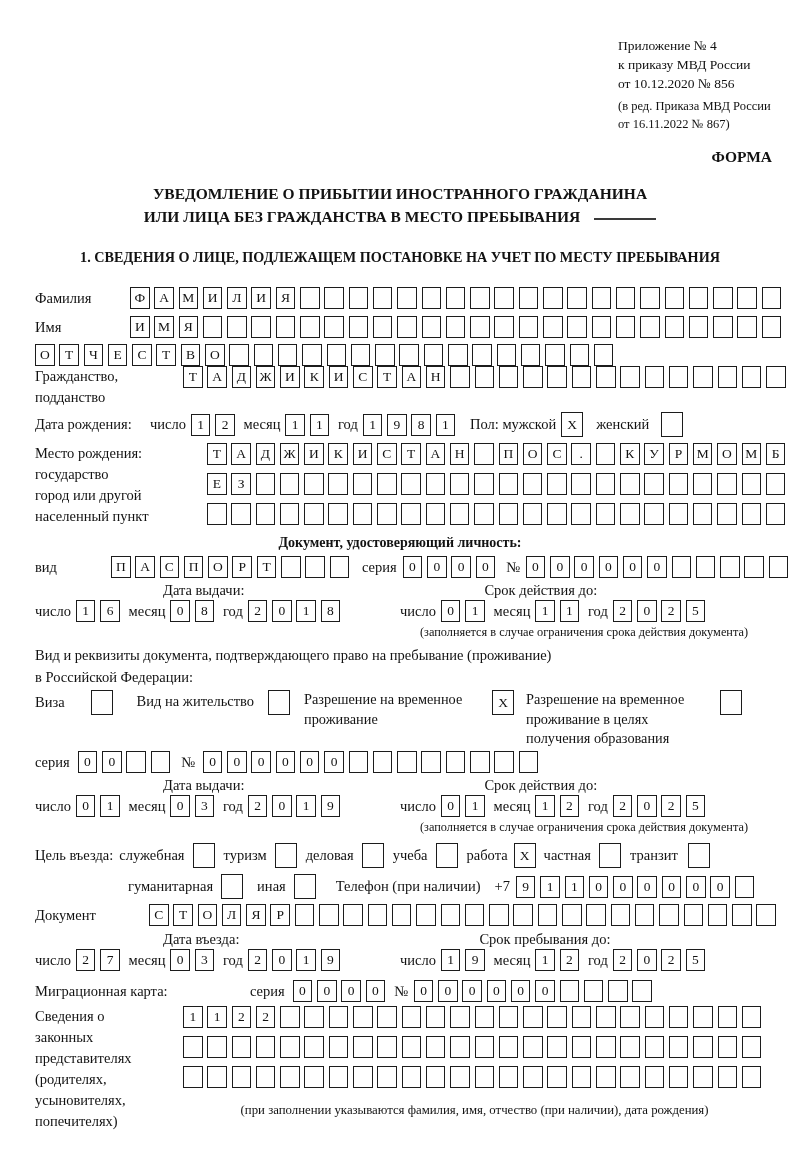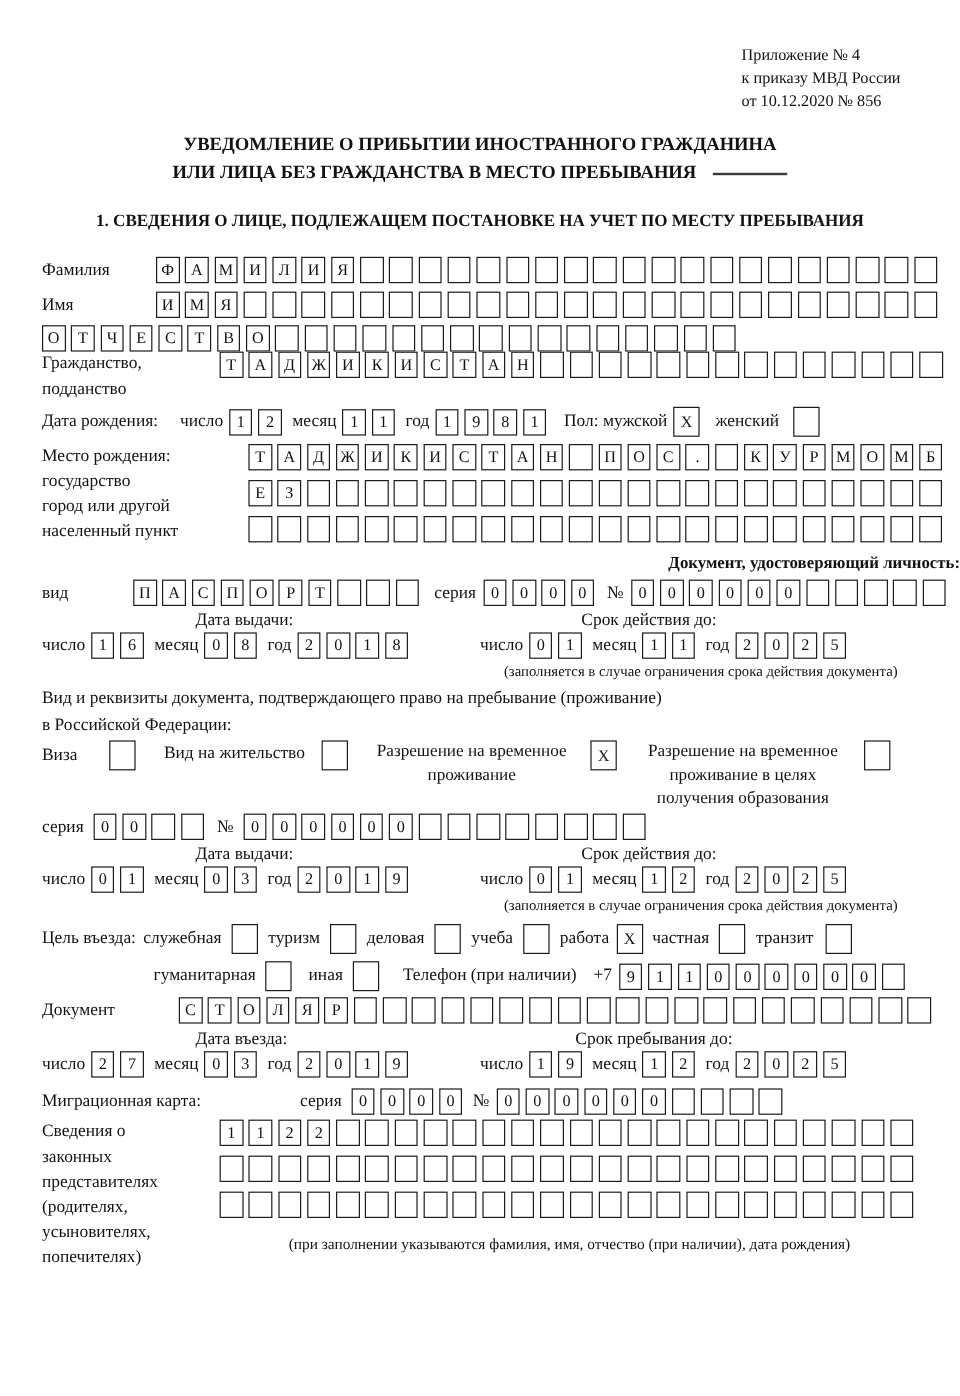--- a/index.html
+++ b/index.html
@@ -10,21 +10,21 @@
   .edition{margin:5px 0 0 618px;font-size:12.5px;line-height:1.4;}
   .forma{margin-top:15px;padding-right:28px;text-align:right;font-weight:bold;font-size:15.5px;}
   .title{margin-top:17px;text-align:center;font-weight:bold;font-size:15.5px;line-height:1.45;}
   .blank-line{display:inline-block;width:62px;border-bottom:2.4px solid #3a3a3a;margin-left:14px;transform:translateY(-2px);}
   .sec1{margin-top:21px;text-align:center;font-weight:bold;font-size:14.2px;}
 
   .row{display:flex;align-items:center;padding-left:35px;flex-wrap:nowrap;}
   .row.top{align-items:flex-start;}
   .lbl{font-size:14.5px;flex:none;}
   .stack{font-size:14.5px;line-height:1.45;flex:none;}
-  .stack.ctr{text-align:center;line-height:1.35;font-size:14.3px;}
+  .stack.ctr{line-height:1.35;font-size:14.3px;}
 
   .cells{display:flex;flex:none;}
   .cell{display:inline-flex;align-items:center;justify-content:center;flex:none;
         width:19.5px;height:22px;border:1.8px solid #1c1c1c;box-sizing:border-box;
         margin-right:4.8px;font-size:13.5px;background:#fff;}
   .cbx .cell{width:22px;height:25px;margin-right:0;}
   .vcol{display:flex;flex-direction:column;}
   .vcol .cells{margin-bottom:8px;}
 
   .dg{display:flex;align-items:center;flex:none;}
@@ -37,20 +37,25 @@
 </head>
 <body>
 
 <div class="page">
 
   <div class="appendix">
     <div>Приложение № 4</div>
     <div>к приказу МВД России</div>
     <div>от 10.12.2020 № 856</div>
   </div>
+  <div class="edition">
+    <div>(в ред. Приказа МВД России</div>
+    <div>от 16.11.2022 № 867)</div>
+  </div>
+  <div class="forma">ФОРМА</div>
 
   <div class="title">
     <div>УВЕДОМЛЕНИЕ О ПРИБЫТИИ ИНОСТРАННОГО ГРАЖДАНИНА</div>
     <div><span>ИЛИ ЛИЦА БЕЗ ГРАЖДАНСТВА В МЕСТО ПРЕБЫВАНИЯ</span><span class="blank-line"></span></div>
   </div>
 
   <div class="sec1">1. СВЕДЕНИЯ О ЛИЦЕ, ПОДЛЕЖАЩЕМ ПОСТАНОВКЕ НА УЧЕТ ПО МЕСТУ ПРЕБЫВАНИЯ</div>
 
   <div class="row" style="margin-top:21px">
     <span class="lbl" style="width:95px">Фамилия</span>
@@ -292,21 +297,21 @@
           <span class="cell"></span>
           <span class="cell"></span>
           <span class="cell"></span>
           <span class="cell"></span>
           <span class="cell"></span>
           <span class="cell"></span>
         </div>
     </div>
   </div>
 
-  <div style="margin-top:2px;text-align:right;font-weight:bold;font-size:14px">Документ, удостоверяющий личность:</div>
+  <div style="margin-top:2px;text-align:center;font-weight:bold;font-size:14px">Документ, удостоверяющий личность:</div>
 
   <div class="row" style="margin-top:5px">
     <span class="lbl" style="width:76px">вид</span>
     <div class="cells">
         <span class="cell">П</span>
         <span class="cell">А</span>
         <span class="cell">С</span>
         <span class="cell">П</span>
         <span class="cell">О</span>
         <span class="cell">Р</span>

